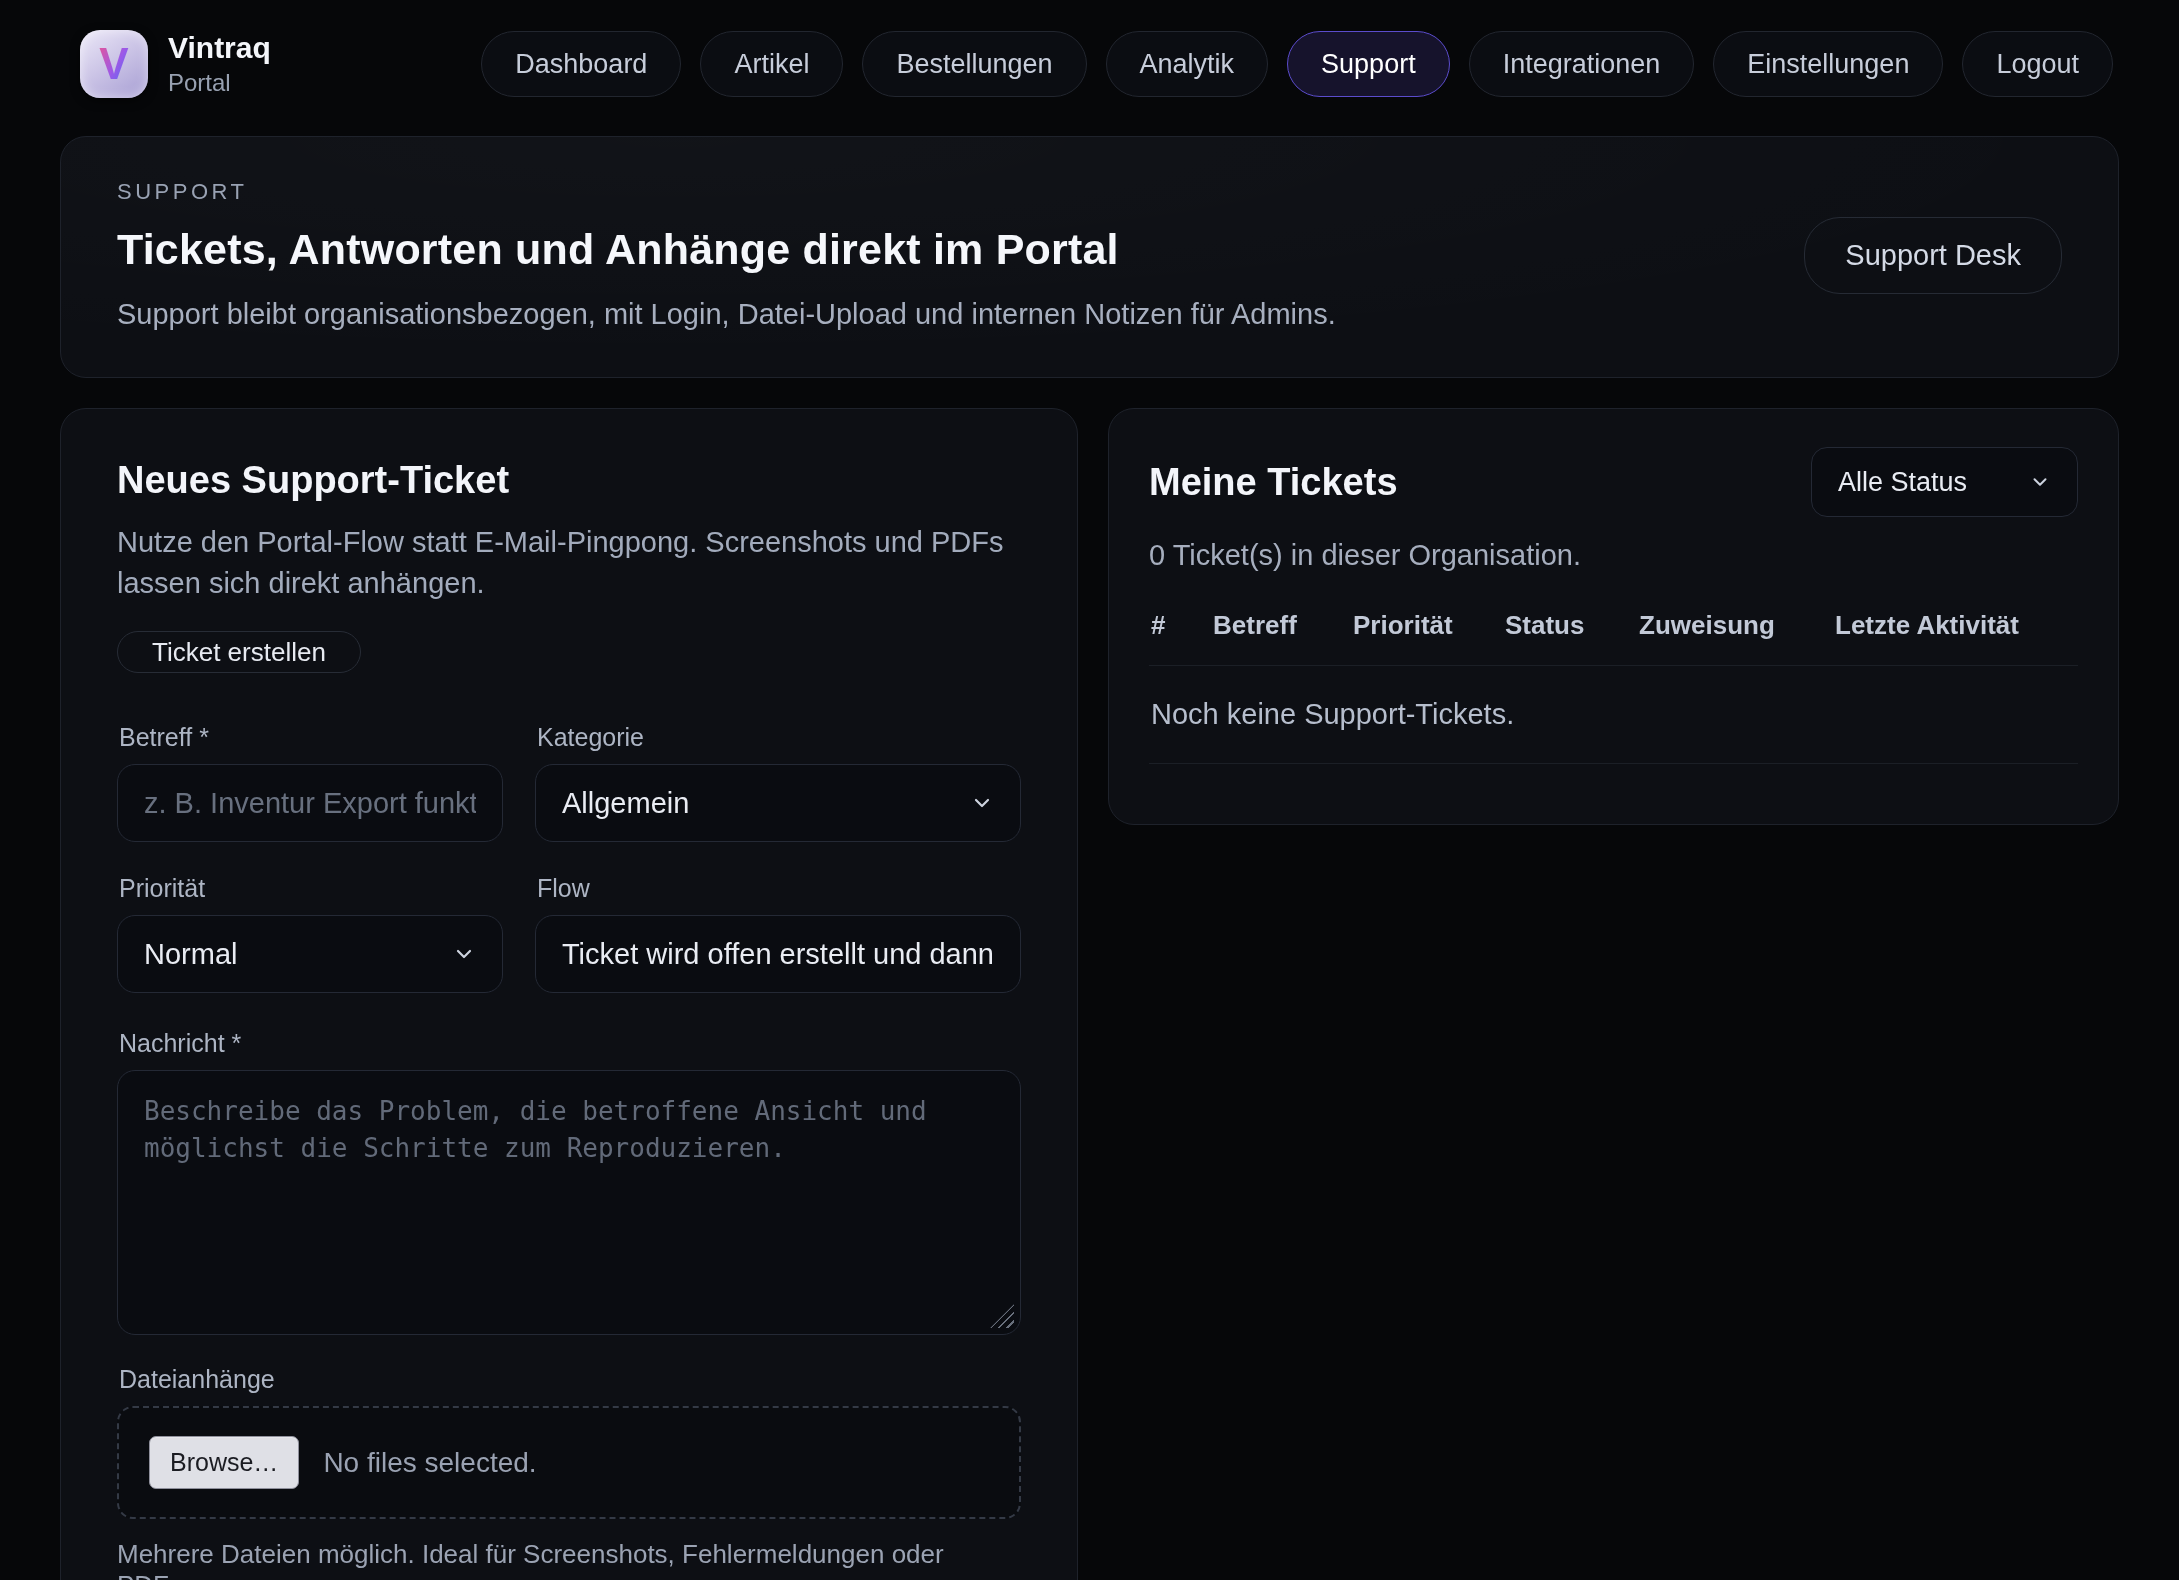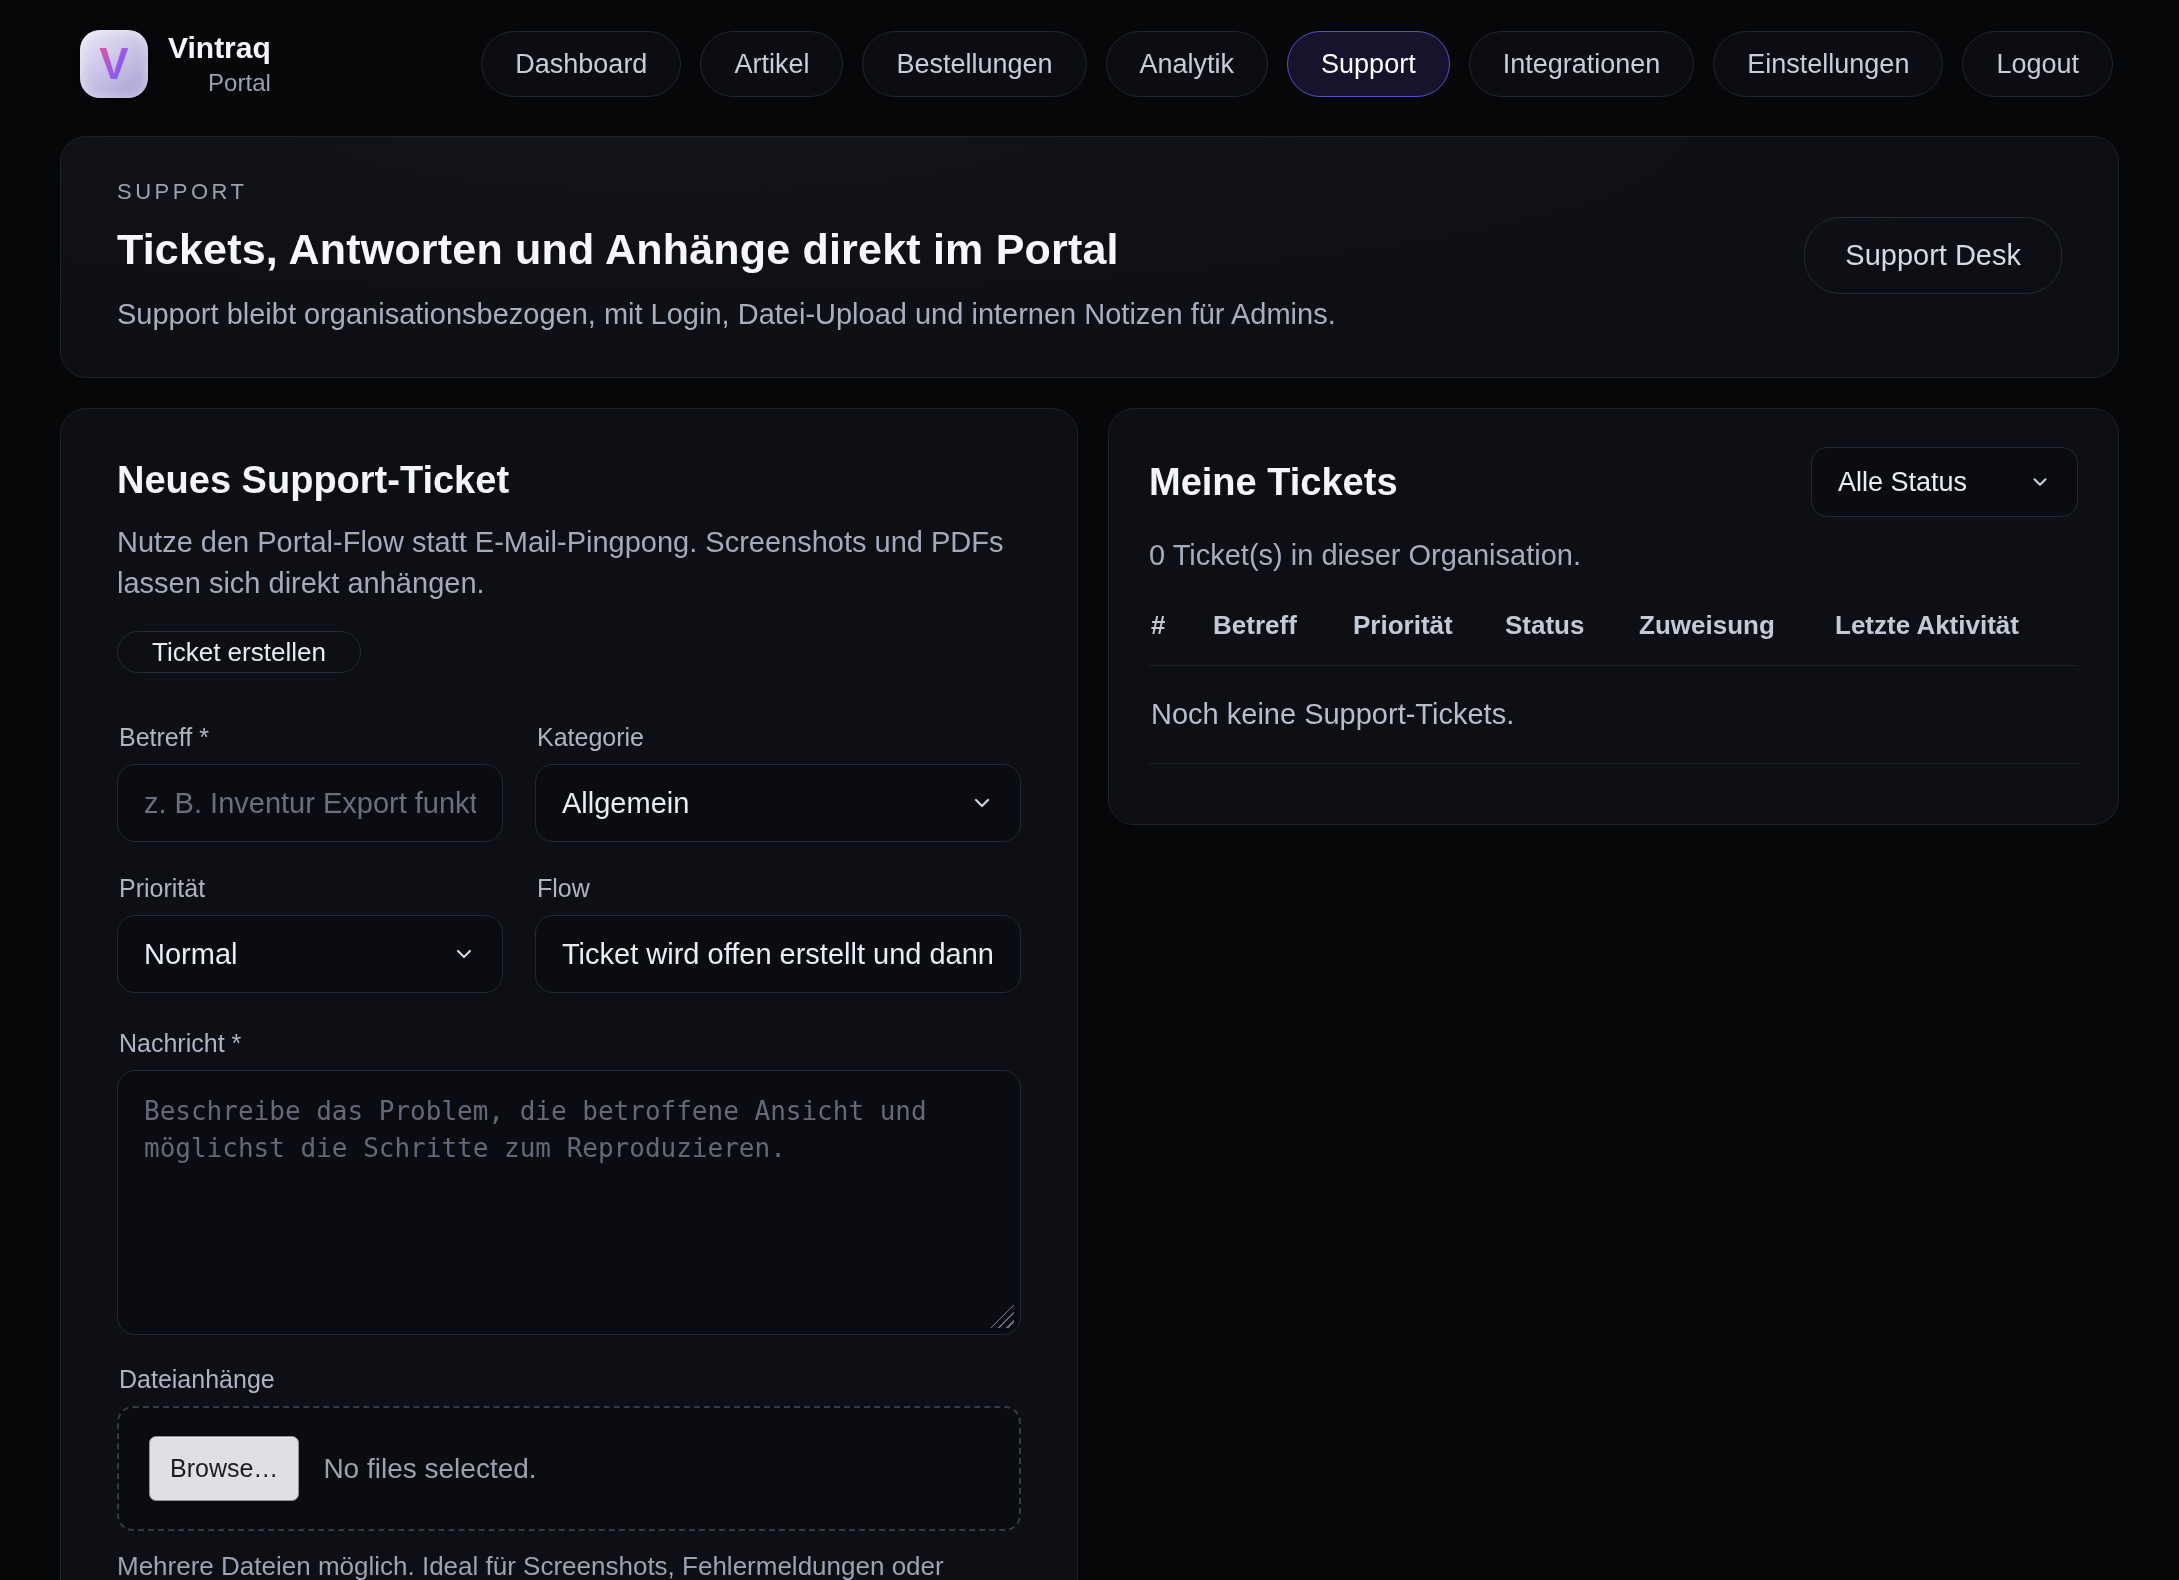--- a/index.html
+++ b/index.html
@@ -20,21 +20,21 @@
     background:linear-gradient(145deg,#ece8f8 0%,#cdc6e7 45%,#a59cd2 100%);
     display:flex; align-items:center; justify-content:center;
     box-shadow:inset 0 0 12px rgba(255,255,255,.55), 0 3px 10px rgba(0,0,0,.55);
   }
   .logo-v {
     font-size:44px; font-weight:800; line-height:1;
     background:linear-gradient(120deg,#e0559e 5%,#9b59e8 55%,#4f6df2 95%);
     -webkit-background-clip:text; background-clip:text; color:transparent;
   }
   .brand-name { font-size:30px; font-weight:700; color:#f4f6fa; line-height:1.15; }
-  .brand-sub  { font-size:24px; color:#98a1b1; margin-top:4px;text-align:right; }
+  .brand-sub  { font-size:24px; color:#98a1b1; margin-top:4px; }
 
   .nav { margin-left:auto; display:flex; gap:19px; }
   .nav-btn {
     height:66px; padding:0 33px; border-radius:40px;
     background:#0b0d12; border:1.5px solid #22262f;
     color:#c7cdda; font-size:27px; font-family:inherit; cursor:pointer; white-space:nowrap;
   }
   .nav-btn.active { background:#16132c; border-color:#5b4ccc; color:#ffffff; }
 
   
@@ -98,21 +98,21 @@
     opacity:.85; pointer-events:none;
   }
 
   .attach-group { margin-top:30px; }
   .file-box {
     border:2px dashed #343a46; border-radius:16px; background:#0a0c10;
     padding:28px 30px; display:flex; align-items:center; gap:24px; cursor:pointer;
   }
   .browse-btn {
     background:#dfe0e6; border:1px solid #8f909c; border-radius:7px;
-    color:#1b1c22; font-size:25px; padding:17px 20px; font-family:inherit; cursor:pointer;
+    color:#1b1c22; font-size:25px; padding:11px 20px; font-family:inherit; cursor:pointer;
     box-shadow:0 1px 0 rgba(255,255,255,.25) inset;
   }
   .file-status { font-size:28px; color:#9aa2b2; }
   .attach-hint { margin-top:20px; font-size:26px; color:#9ba3b3; }
 
   
   .tickets-card { width:1011px; padding:38px 40px 60px; }
   .tix-header { display:flex; align-items:center; }
   .status-select {
     margin-left:auto; width:267px; height:70px; border-radius:16px;

